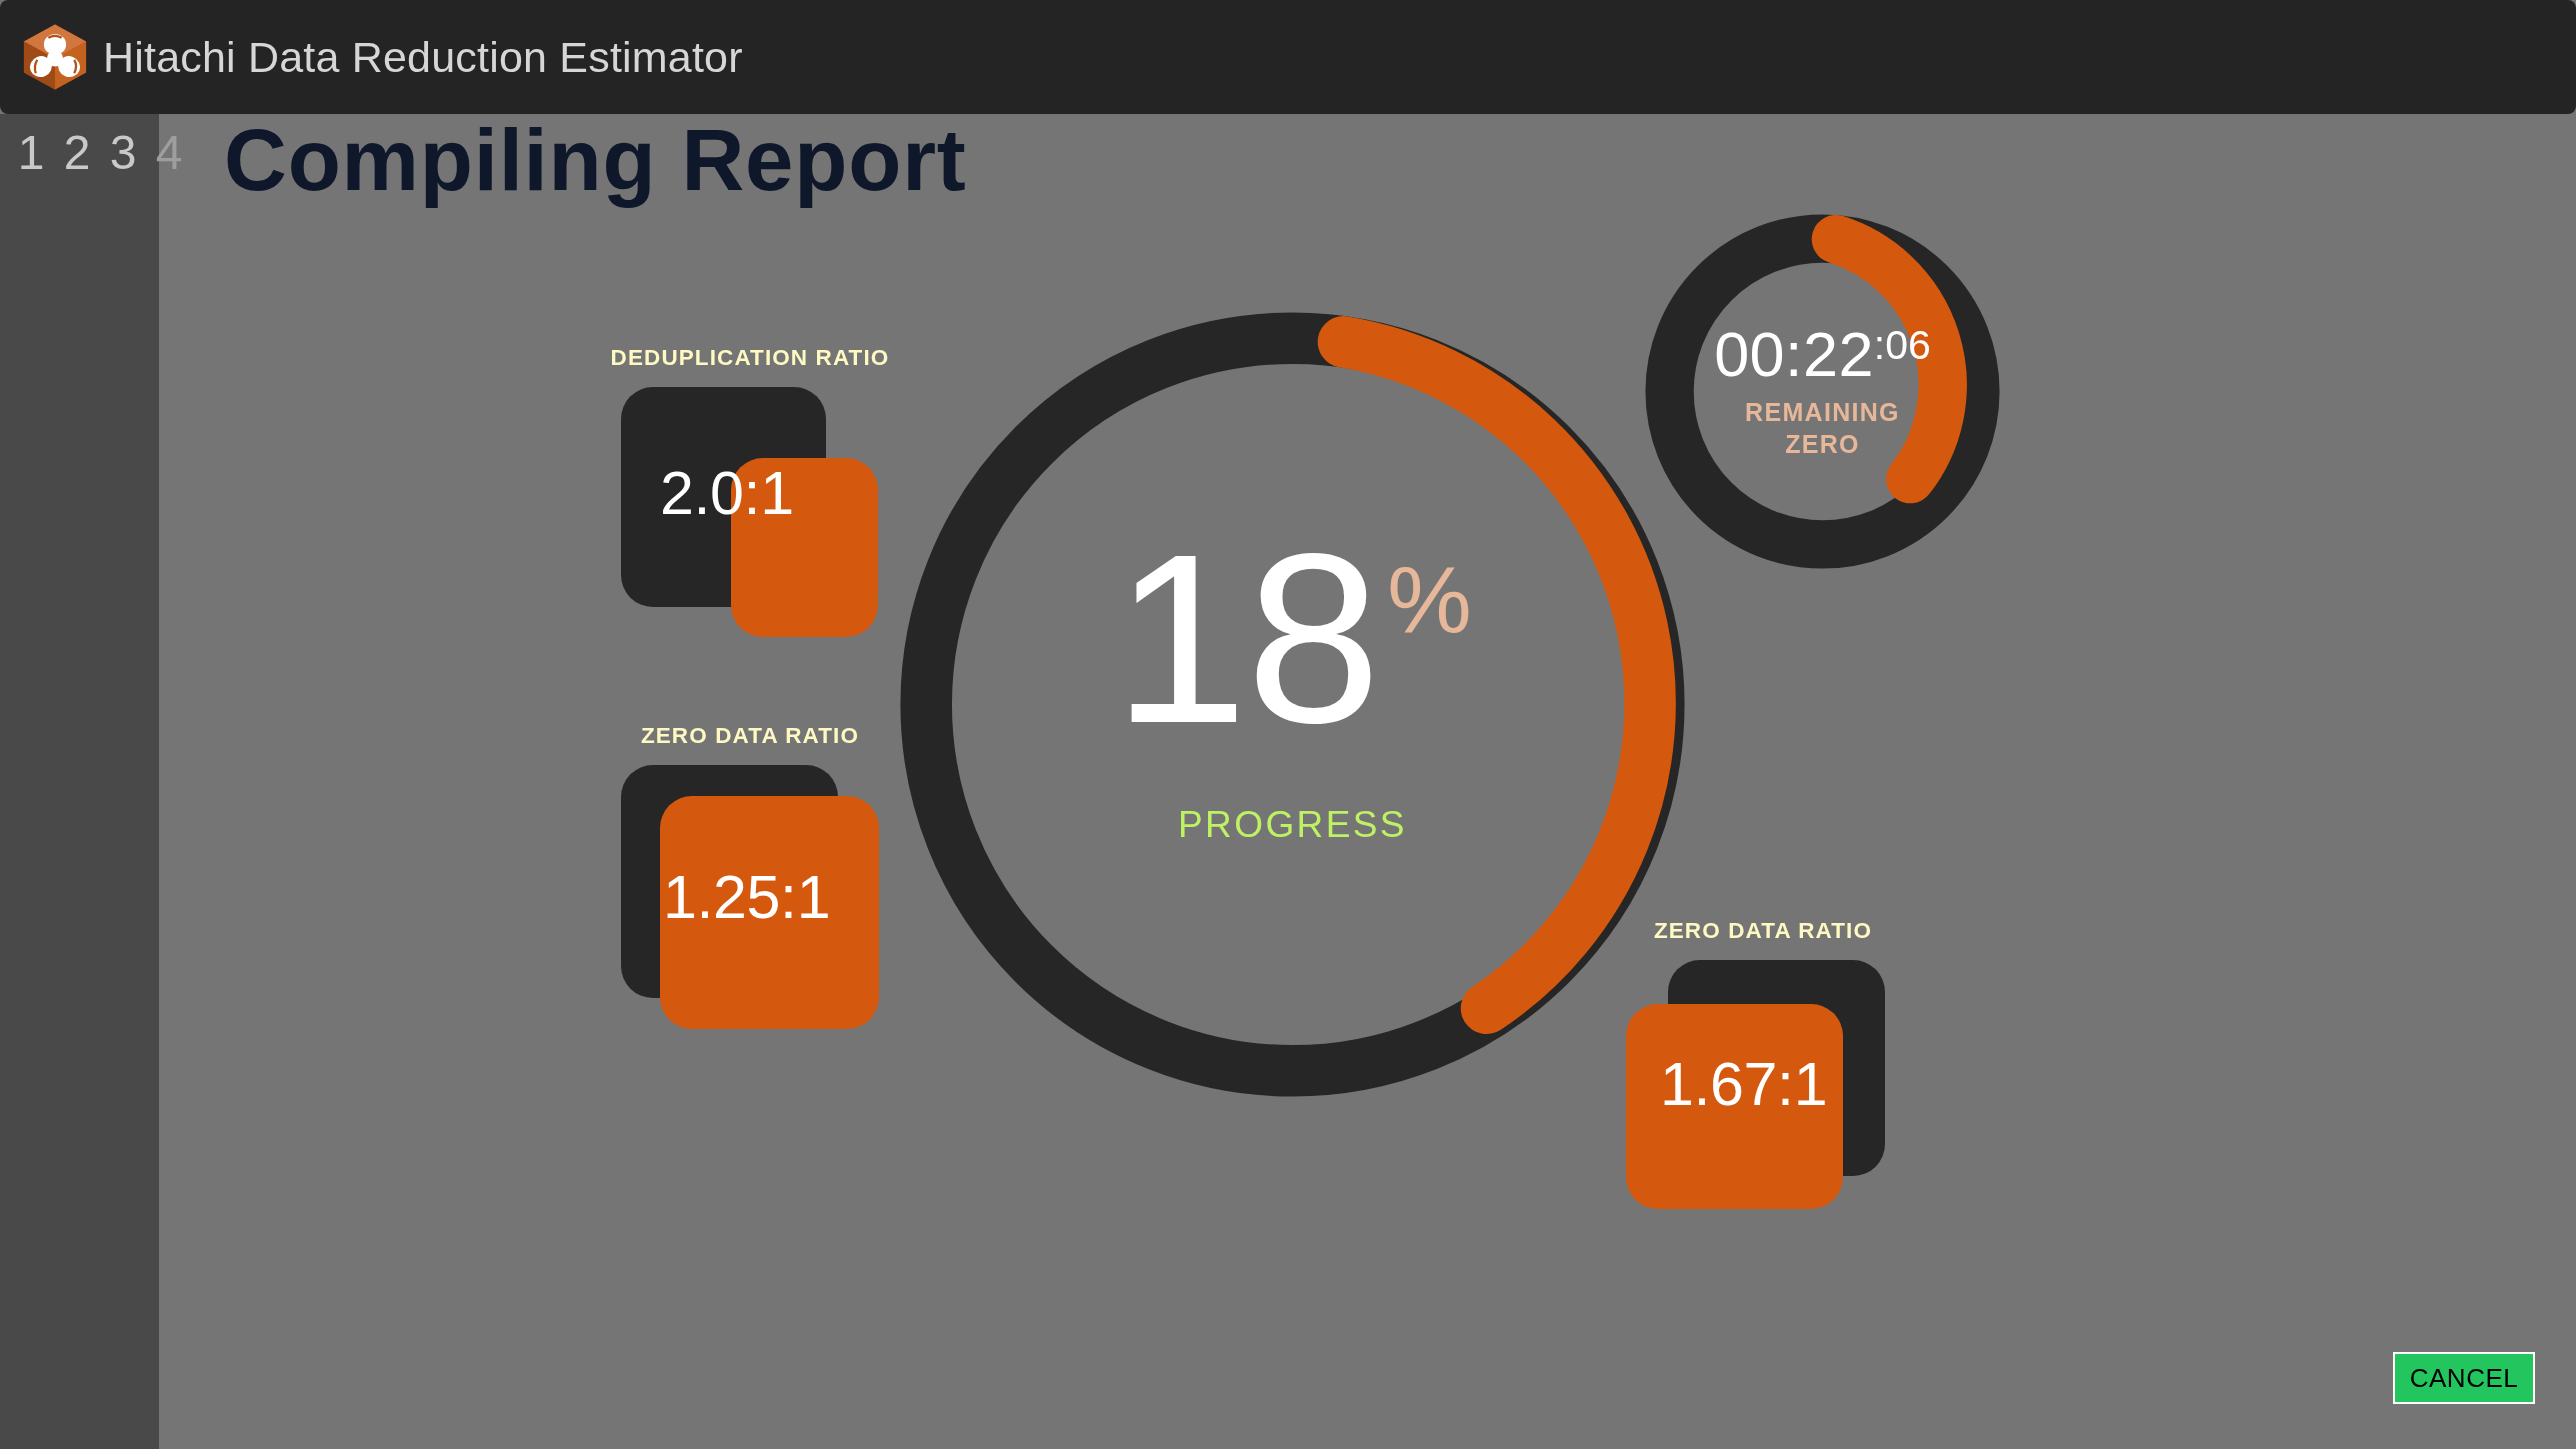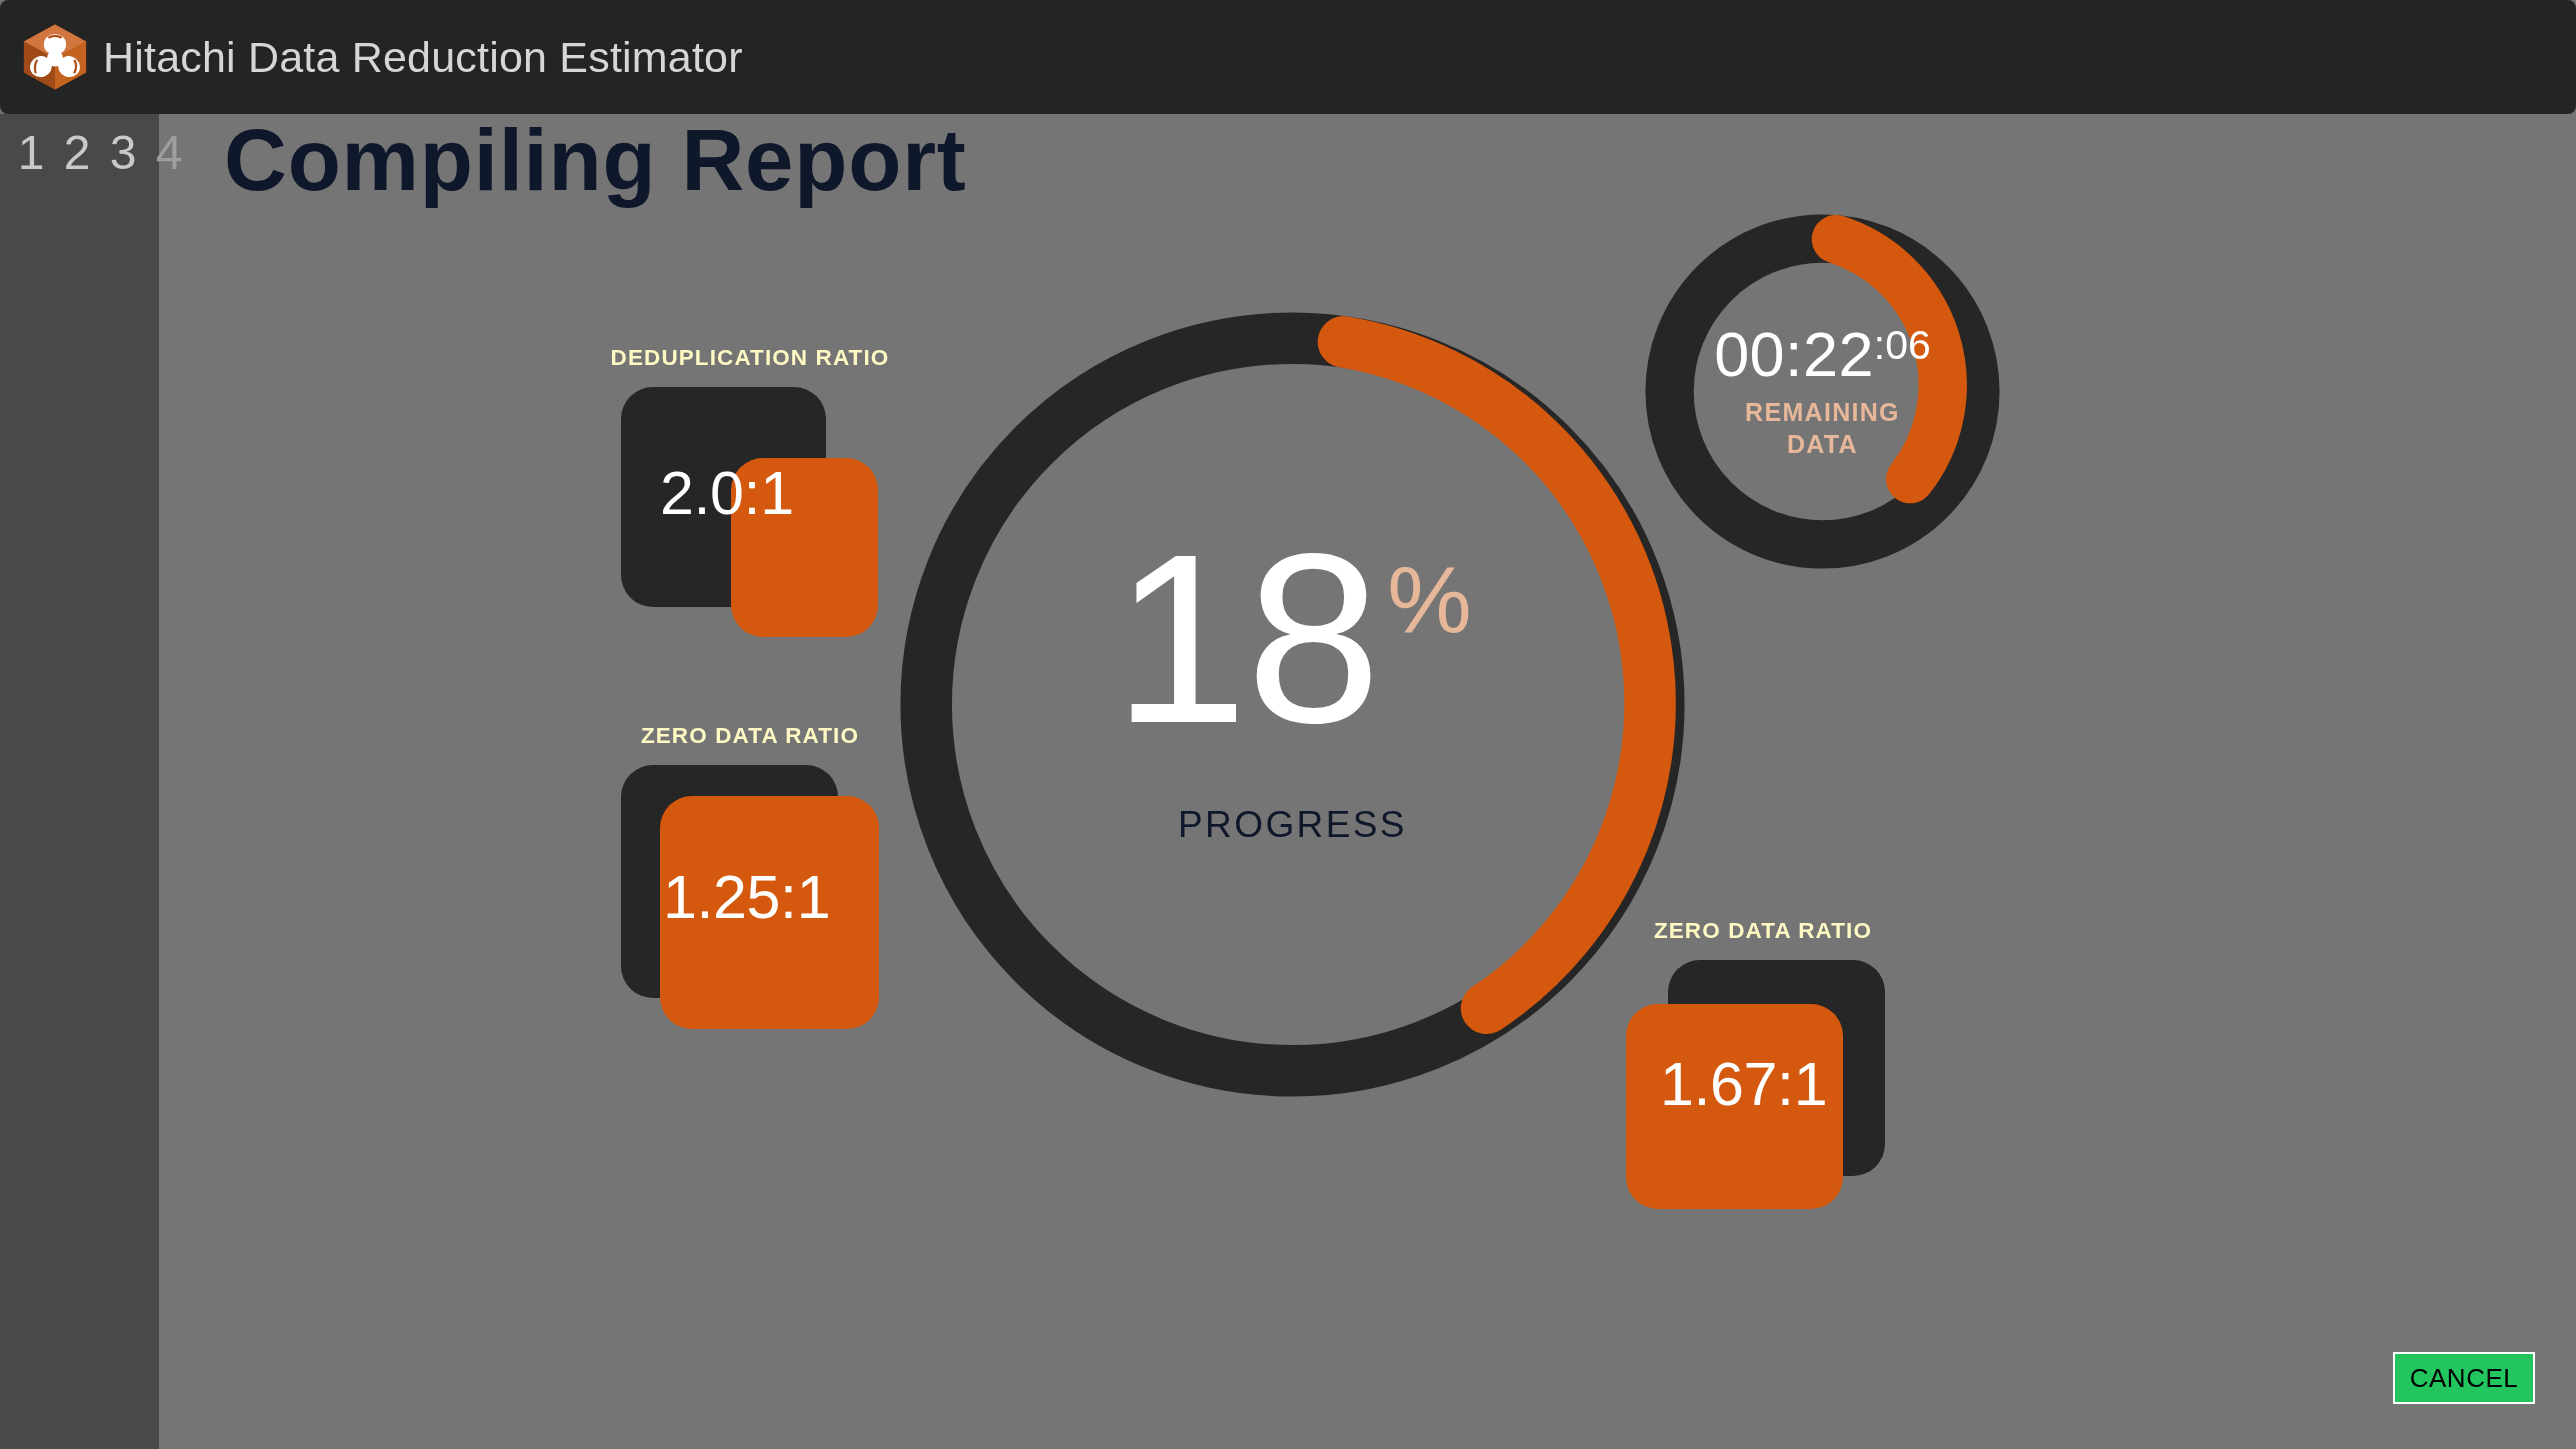--- a/index.html
+++ b/index.html
@@ -106,21 +106,21 @@
     font-size: 95px;
     font-weight: 300;
     color: #e7b79a;
     line-height: 1;
     margin-top: 17.7px;
     margin-left: 8px;
   }
   .progress-label {
     font-size: 37px;
     font-weight: 400;
-    color: #0f172a;
+    color: #bef264;
     letter-spacing: 2.4px;
     margin-top: 61px;
   }
 
   
   .time-ring {
     position: absolute;
     left: 1639px; top: 208px;
     width: 367px; height: 367px;
   }
@@ -295,21 +295,21 @@
     </svg>
   </div>
 
   <div class="time-center">
     <div class="time-row">
       <span class="time-main">00:22</span>
       <span class="time-sec">:06</span>
     </div>
     <div class="time-label">
       <span>REMAINING</span><br>
-      <span>DATA</span>
+      <span>ZERO</span>
     </div>
   </div>
 
   <div class="stat" id="card-dedup">
     <div class="stat-label">DEDUPLICATION RATIO</div>
     <div class="tile-wrap">
       <div class="tile-dark"></div>
       <div class="tile-orange"></div>
       <div class="tile-value">2.0:1</div>
     </div>

